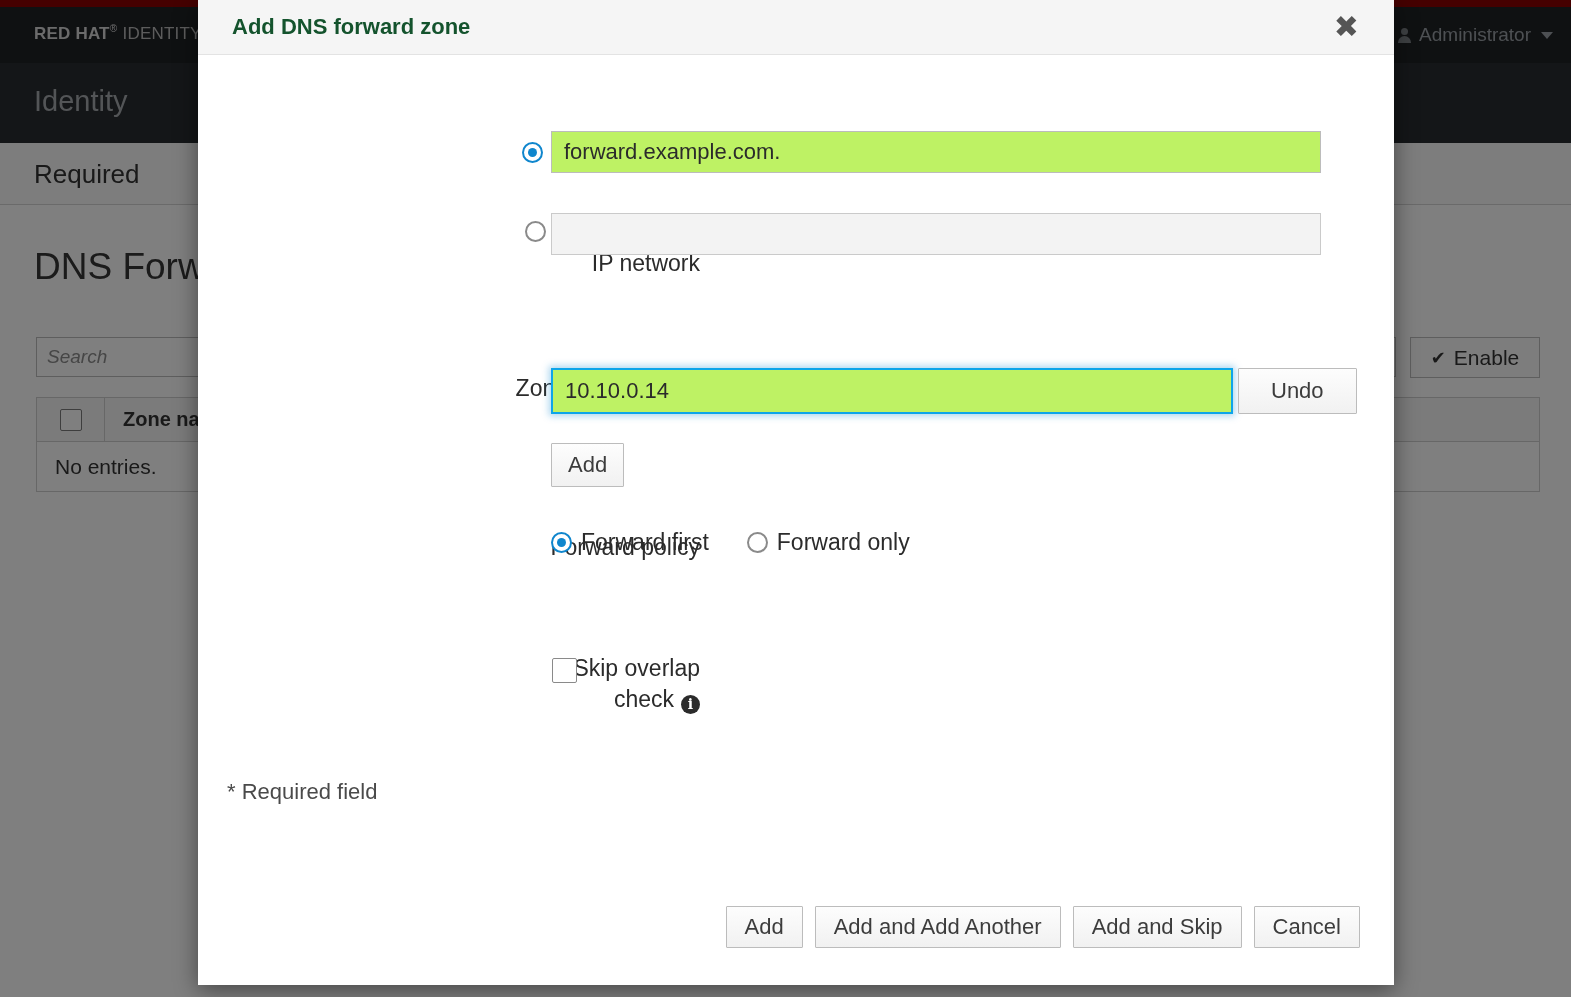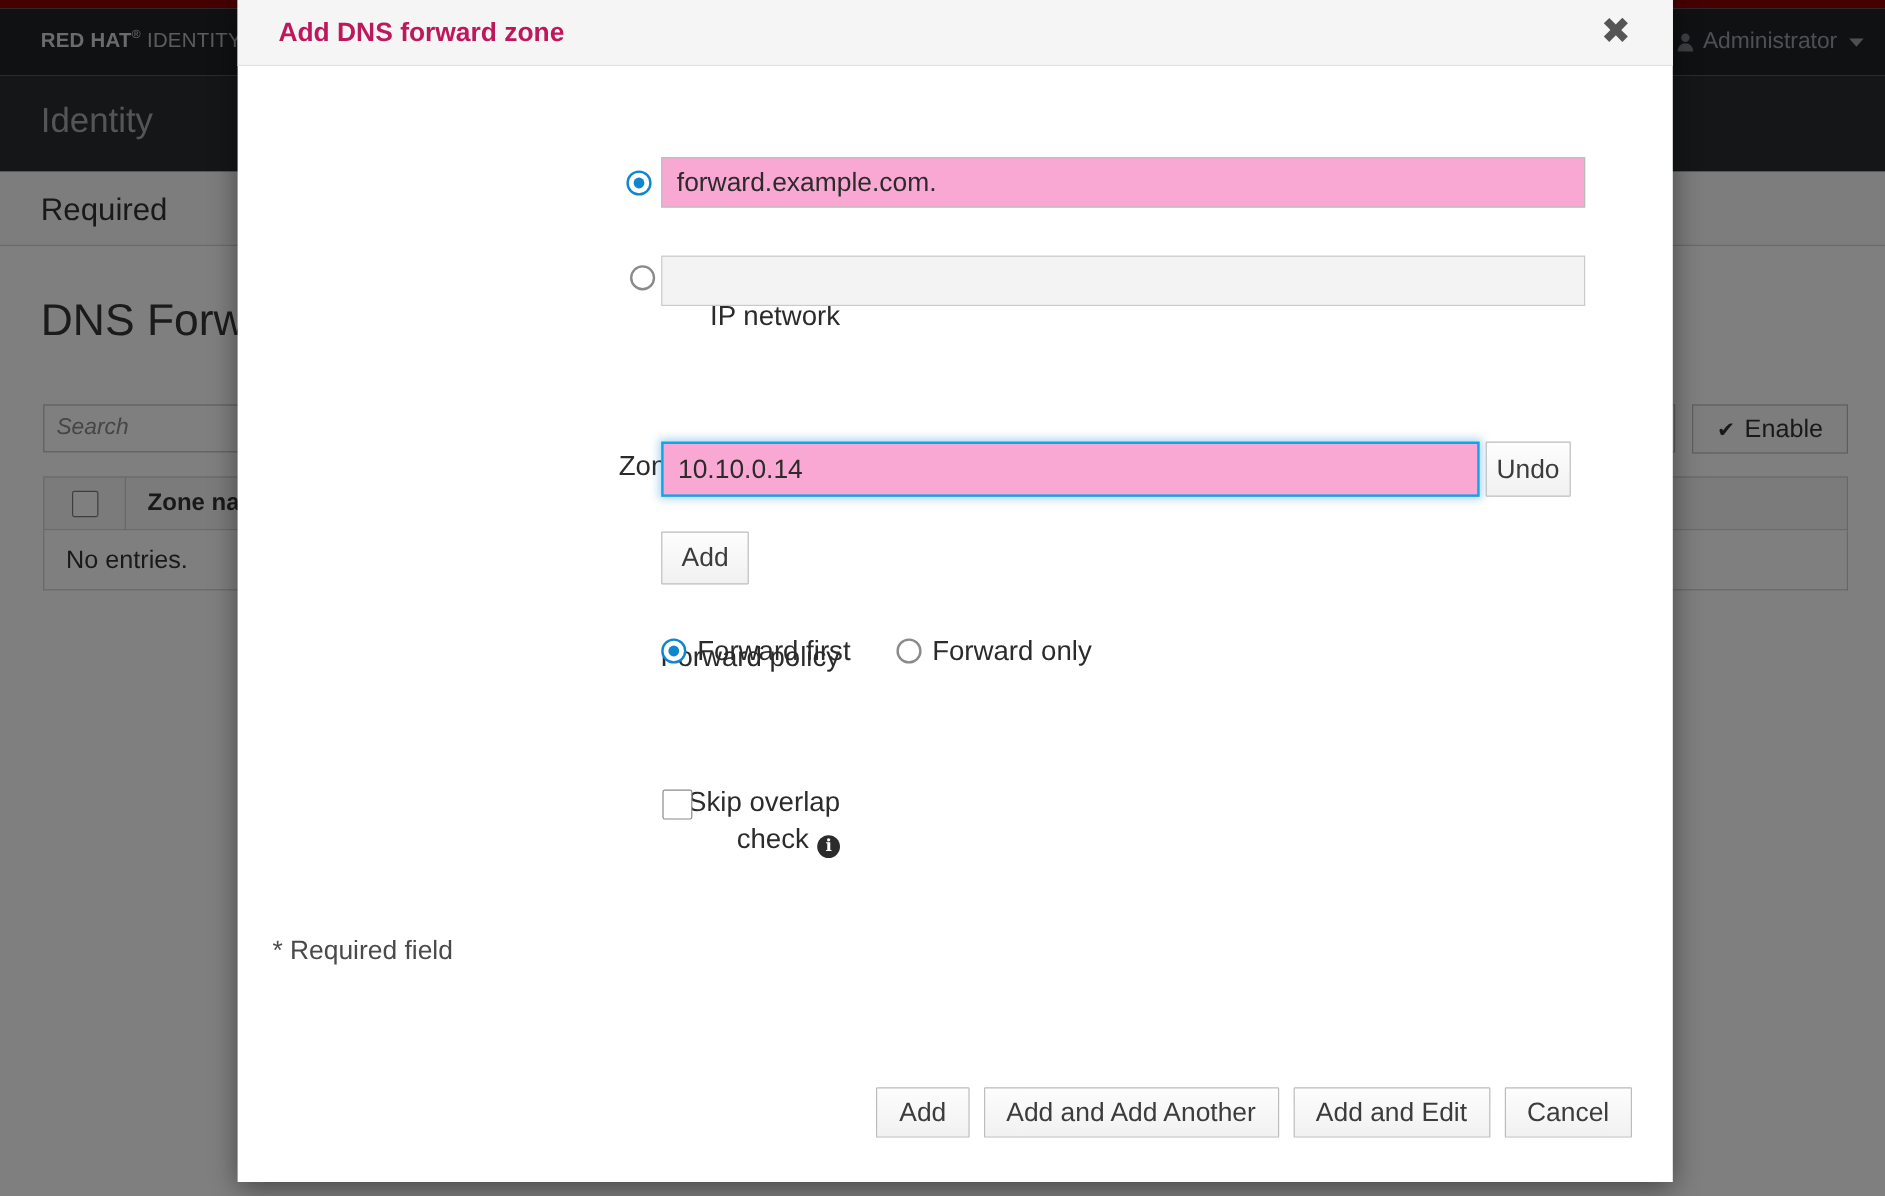--- a/index.html
+++ b/index.html
@@ -157,21 +157,21 @@
     display: flex; flex-direction: column;
   }
   .modal-header {
     height: 56px; background: #f5f5f5;
     border-bottom: 1px solid #e3e3e3;
     position: relative; flex: none;
   }
   .modal-title {
     position: absolute; left: 34px; top: 50%;
     transform: translateY(-50%);
-    font-size: 22px; font-weight: bold; color: #be185d;
+    font-size: 22px; font-weight: bold; color: #14532d;
   }
   .modal-close {
     position: absolute; right: 35px; top: 50%;
     transform: translateY(-50%);
     font-size: 30px; line-height: 1; color: #555;
     cursor: pointer; font-weight: bold;
     font-family: "DejaVu Sans", sans-serif;
   }
   .modal-body {
     flex: 1; position: relative; overflow: hidden;
@@ -198,21 +198,21 @@
   }
   .radio.checked::after {
     content: ""; position: absolute;
     left: 4px; top: 4px; width: 9px; height: 9px;
     border-radius: 50%; background: #0f86cd;
   }
 
   .txtinput {
     position: absolute;
     border: 1px solid #bcbcbc;
-    background: #f9a8d4;
+    background: #bef264;
     font-size: 22px; color: #2b2b2b;
     padding: 6px 12px;
     font-family: "Liberation Sans", sans-serif;
   }
   .txtinput.disabled {
     background: #f3f3f3; border-color: #cacaca;
   }
   .txtinput.focused {
     border: 2px solid #0ea5e9;
     box-shadow: 0 0 7px 2px rgba(15,134,205,0.35);
@@ -223,21 +223,21 @@
     border: 1px solid #bcbcbc;
     background: linear-gradient(#fdfdfd, #f1f1f1);
     font-size: 22px; color: #3c3c3c;
     padding: 7px 18px;
     font-family: "Liberation Sans", sans-serif;
     cursor: pointer;
     border-radius: 1px;
   }
   .btn-undo {
     position: absolute;
-    padding: 9px 8px;
+    padding: 9px 32px;
     font-size: 22px;
   }
   .btn-addrow {
     position: absolute;
     padding: 8px 16px;
   }
 
   .policy-opts {
     position: absolute;
     display: flex; align-items: center;
@@ -384,16 +384,16 @@
     </div>
     <div class="checkbox-lg" style="left:354px; top:603px;"></div>
 
     <div class="reqfield" style="left:29px; top:724px;">* Required field</div>
 
   </div>
 
   <div class="modal-footer">
     <button class="btn">Add</button>
     <button class="btn">Add and Add Another</button>
-    <button class="btn">Add and Edit</button>
+    <button class="btn">Add and Skip</button>
     <button class="btn">Cancel</button>
   </div>
 </div>
 
 </body></html>

